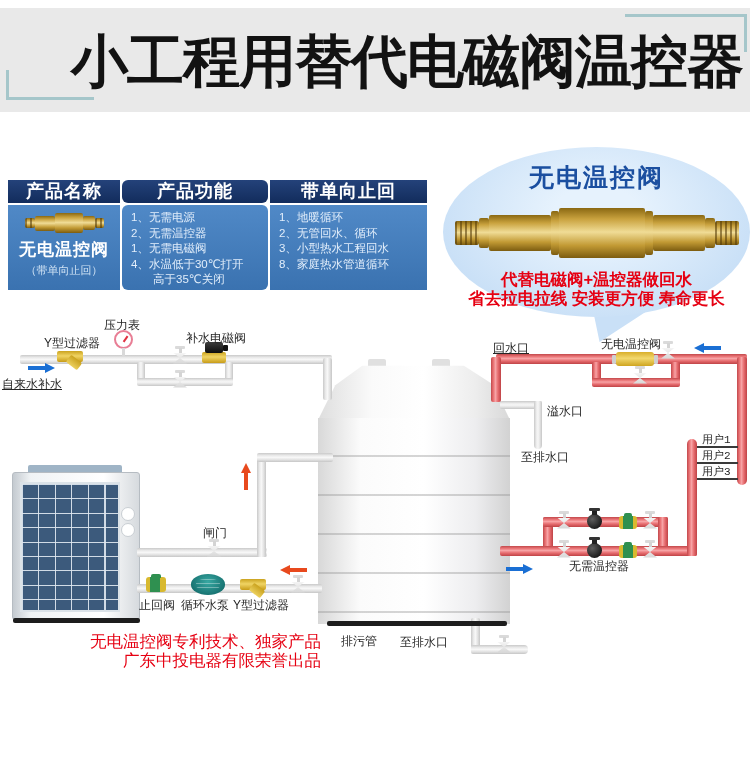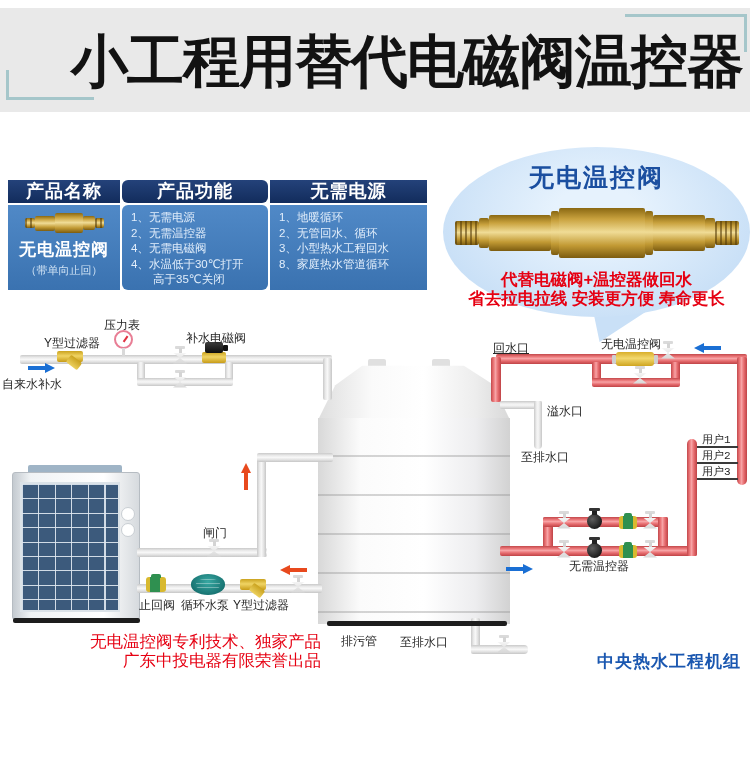--- a/index.html
+++ b/index.html
@@ -130,39 +130,39 @@
     <div class="bk" style="left:744px;top:6px;width:3px;height:38px;"></div>
     <div class="bk" style="left:6px;top:62px;width:3px;height:30px;"></div>
     <div class="bk" style="left:6px;top:89px;width:88px;height:3px;"></div>
     <h1 class="title">小工程用替代电磁阀温控器</h1>
   </div>
 
   <div class="ptable">
     <div class="trow">
       <div class="th c1">产品名称</div>
       <div class="th c2">产品功能</div>
-      <div class="th c3">无需电源</div>
+      <div class="th c3">带单向止回</div>
     </div>
     <div class="trow" style="margin-top:2px;">
       <div class="tc c1">
         <div class="minivalve">
           <span class="bseg thr" style="width:10px;height:10px;"></span>
           <span class="bseg" style="width:20px;height:15px;"></span>
           <span class="bseg" style="width:28px;height:20px;"></span>
           <span class="bseg" style="width:12px;height:14px;"></span>
           <span class="bseg thr" style="width:9px;height:10px;"></span>
         </div>
         <span class="pname">无电温控阀</span>
         <span class="pnote">（带单向止回）</span>
       </div>
       <div class="tc c2">
         <div class="tcell-inner">
           <span class="tline">1、无需电源</span>
           <span class="tline">2、无需温控器</span>
-          <span class="tline">4、无需电磁阀</span>
+          <span class="tline">1、无需电磁阀</span>
           <span class="tline">4、水温低于30℃打开</span>
           <span class="tline indent">高于35℃关闭</span>
         </div>
       </div>
       <div class="tc c3">
         <div class="tcell-inner">
           <span class="tline">1、地暖循环</span>
           <span class="tline">2、无管回水、循环</span>
           <span class="tline">3、小型热水工程回水</span>
           <span class="tline">8、家庭热水管道循环</span>
@@ -337,35 +337,34 @@
       <i class="sh"></i>
     </div>
   <div class="arrow ar-l redar" style="left:280px;top:565px;width:28px;height:10px;">
       <i class="hd"></i>
       <i class="sh"></i>
     </div>
 
   <div class="lbl" style="left:104px;top:317px;">压力表</div>
   <div class="lbl" style="left:44px;top:335px;">Y型过滤器</div>
   <div class="lbl" style="left:186px;top:330px;">补水电磁阀</div>
-  <div class="lbl" style="left:2px;top:376px;">自来水补水</div>
+  <div class="lbl" style="left:2px;top:376px;text-decoration:underline;">自来水补水</div>
   <div class="lbl" style="left:493px;top:340px;text-decoration:underline;">回水口</div>
   <div class="lbl" style="left:601px;top:336px;">无电温控阀</div>
   <div class="lbl" style="left:547px;top:403px;">溢水口</div>
   <div class="lbl" style="left:521px;top:449px;">至排水口</div>
   <div class="lbl s" style="left:702px;top:432px;">用户1</div>
   <div class="lbl s" style="left:702px;top:448px;">用户2</div>
   <div class="lbl s" style="left:702px;top:464px;">用户3</div>
   <div class="lbl" style="left:569px;top:558px;">无需温控器</div>
   <div class="lbl" style="left:203px;top:525px;">闸门</div>
   <div class="lbl" style="left:139px;top:597px;">止回阀</div>
   <div class="lbl" style="left:181px;top:597px;">循环水泵</div>
   <div class="lbl" style="left:233px;top:597px;">Y型过滤器</div>
   <div class="lbl" style="left:341px;top:633px;">排污管</div>
   <div class="lbl" style="left:400px;top:634px;">至排水口</div>
 
   <div class="footer-red">
     <div>无电温控阀专利技术、独家产品</div>
     <div>广东中投电器有限荣誉出品</div>
   </div>
-  <div class="caption-blue">中央热水工程机组</div>
 
 </div>
 
 </body></html>

